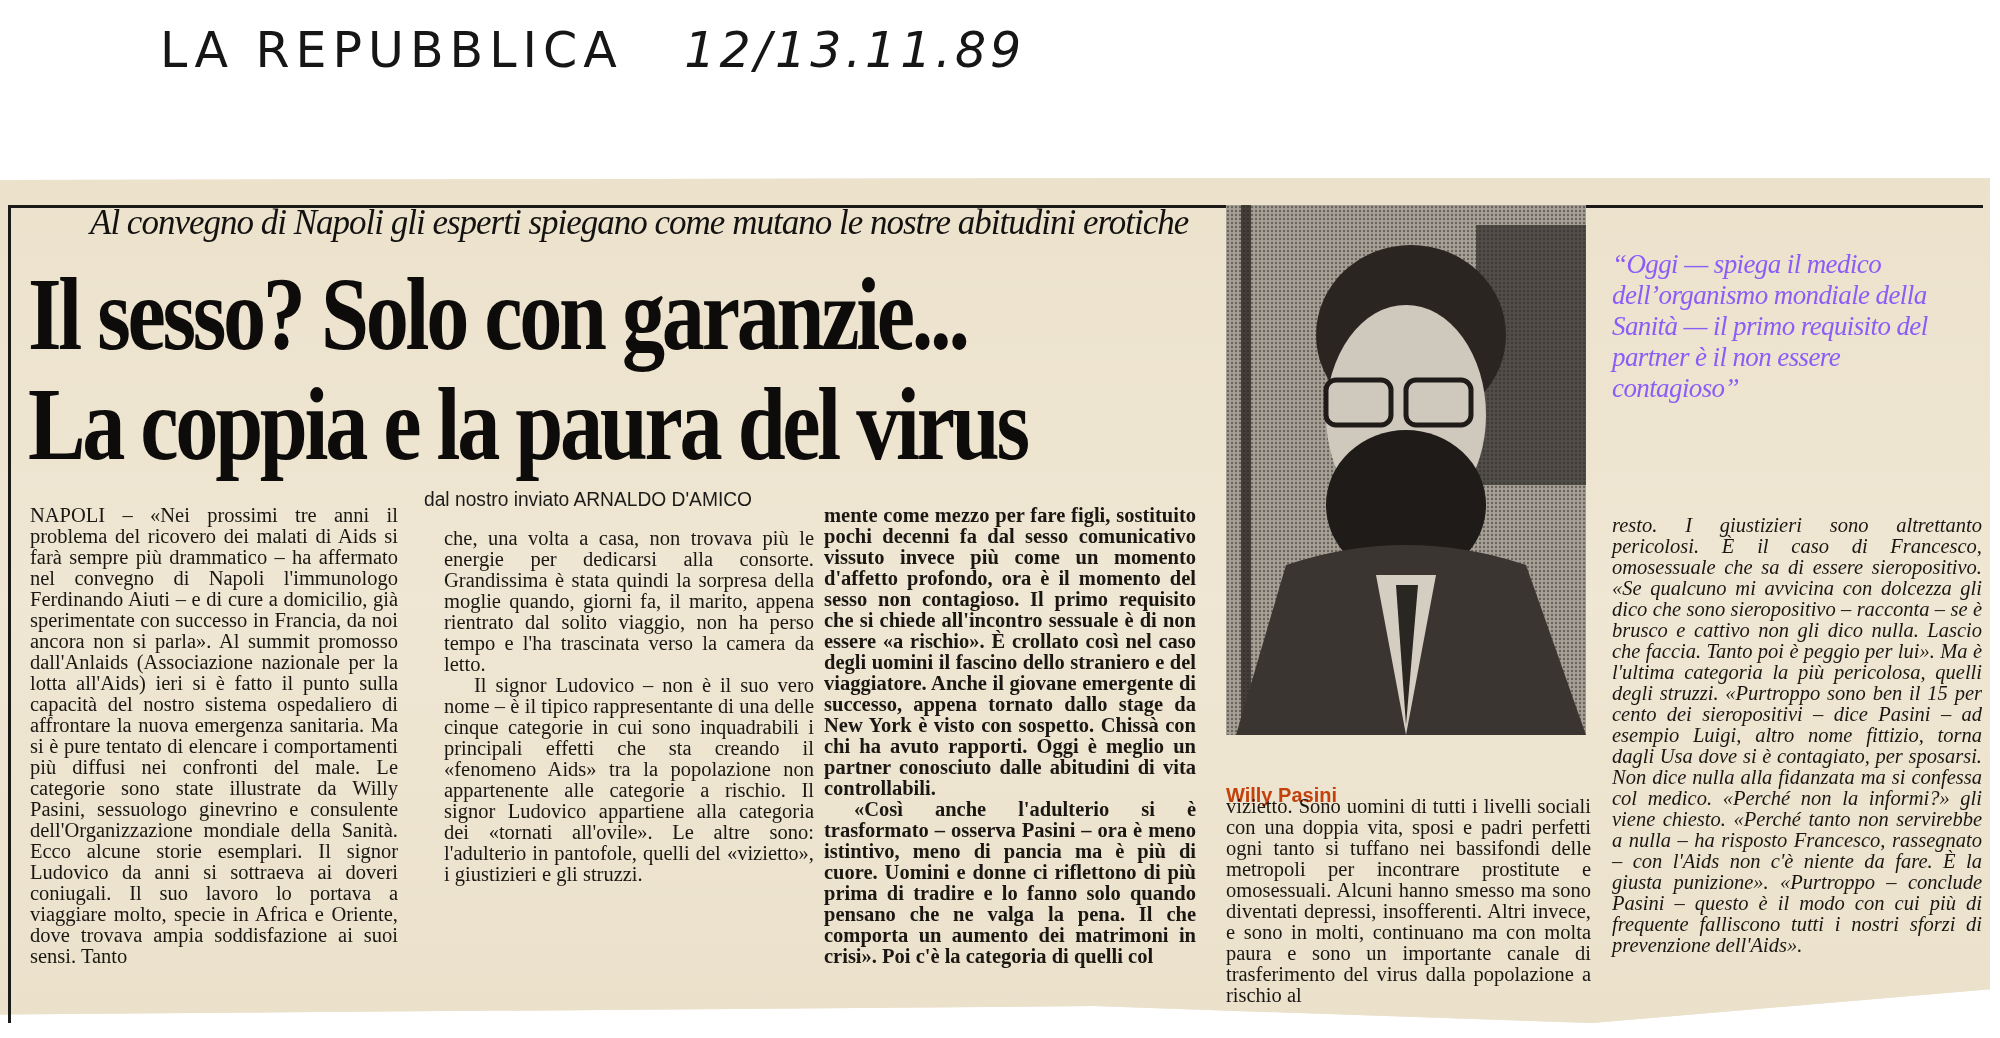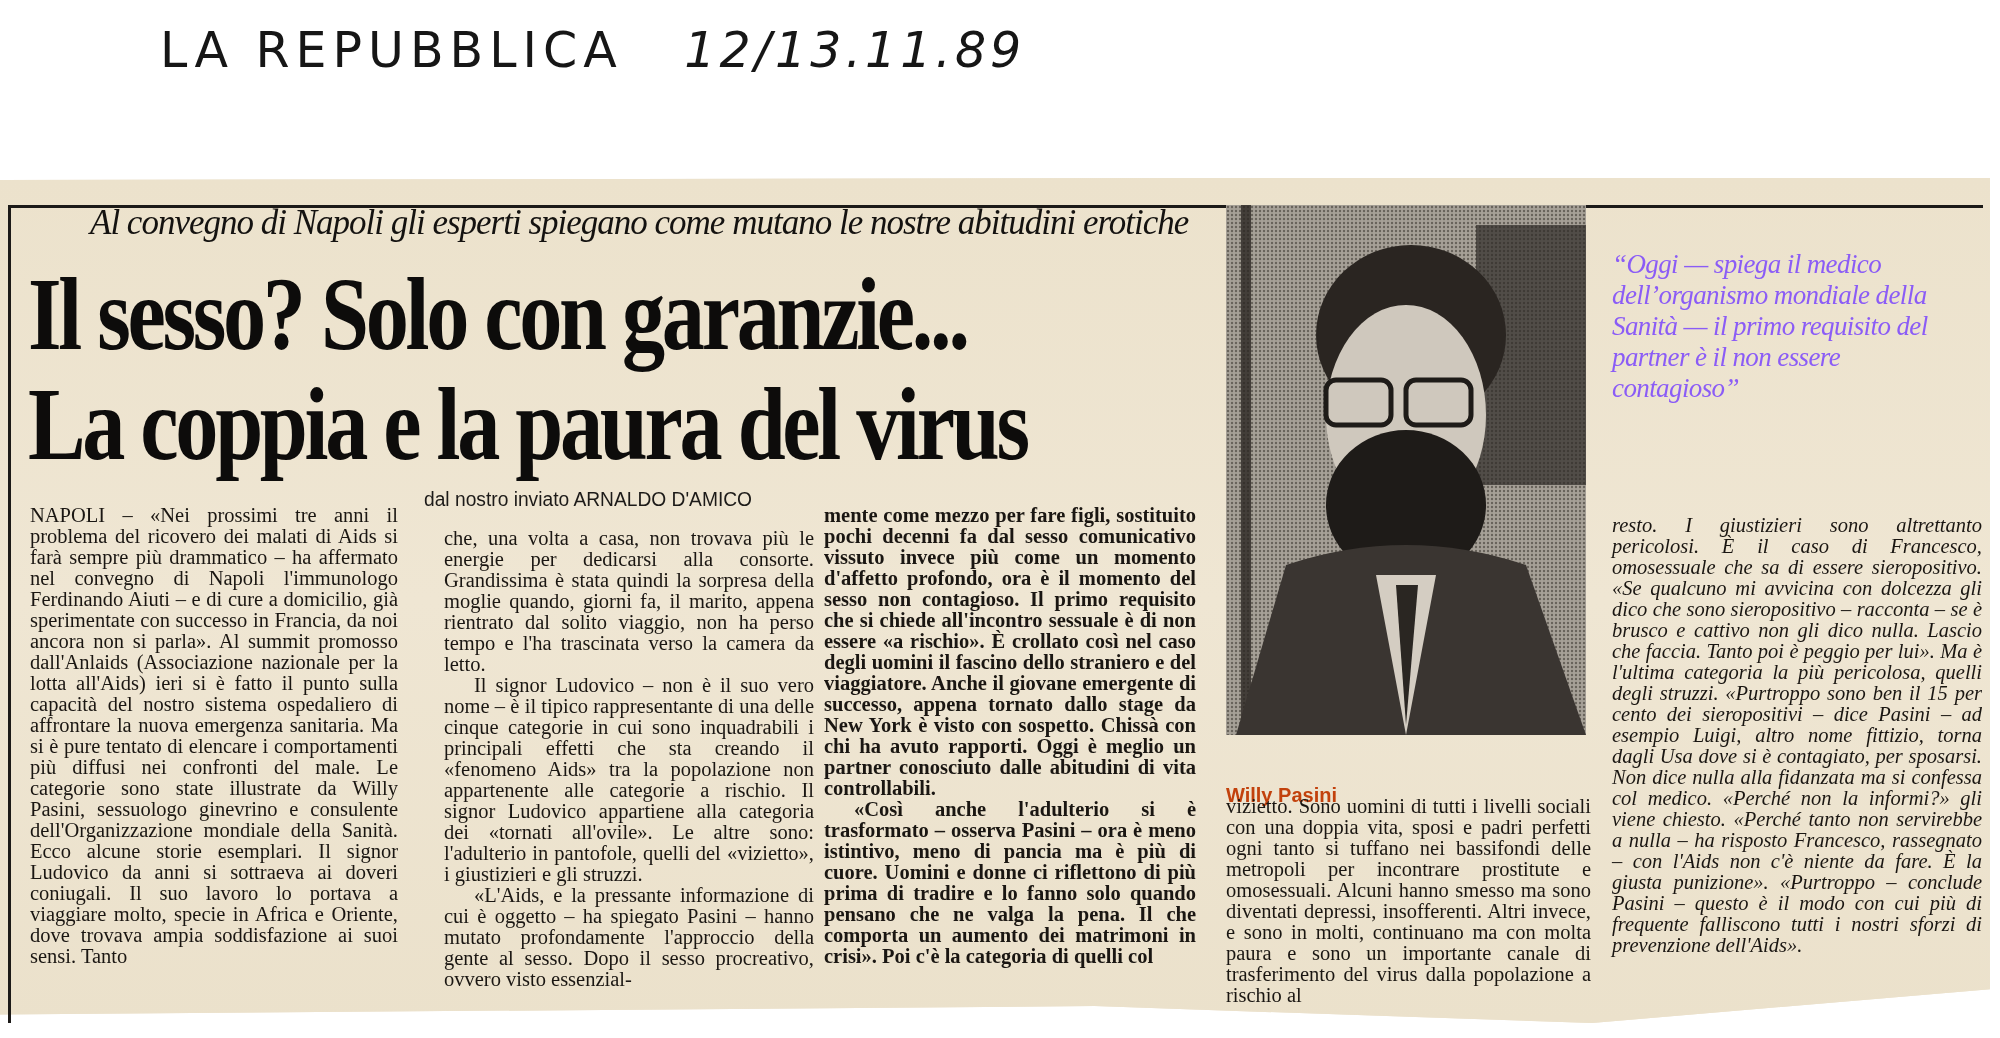--- a/index.html
+++ b/index.html
@@ -80,21 +80,20 @@
 
 <div class="byline">dal nostro inviato ARNALDO D'AMICO</div>
 
 <div class="col c1">
   <p>NAPOLI – «Nei prossimi tre anni il problema del ricovero dei malati di Aids si farà sempre più drammatico – ha affermato nel convegno di Napoli l'immunologo Ferdinando Aiuti – e di cure a domicilio, già sperimentate con successo in Francia, da noi ancora non si parla». Al summit promosso dall'Anlaids (Associazione nazionale per la lotta all'Aids) ieri si è fatto il punto sulla capacità del nostro sistema ospedaliero di affrontare la nuova emergenza sanitaria. Ma si è pure tentato di elencare i comportamenti più diffusi nei confronti del male. Le categorie sono state illustrate da Willy Pasini, sessuologo ginevrino e consulente dell'Organizzazione mondiale della Sanità. Ecco alcune storie esemplari. Il signor Ludovico da anni si sottraeva ai doveri coniugali. Il suo lavoro lo portava a viaggiare molto, specie in Africa e Oriente, dove trovava ampia soddisfazione ai suoi sensi. Tanto</p>
 </div>
 
 <div class="col c2">
   <p>che, una volta a casa, non trovava più le energie per dedicarsi alla consorte. Grandissima è stata quindi la sorpresa della moglie quando, giorni fa, il marito, appena rientrato dal solito viaggio, non ha perso tempo e l'ha trascinata verso la camera da letto.</p>
   <p class="indent">Il signor Ludovico – non è il suo vero nome – è il tipico rappresentante di una delle cinque categorie in cui sono inquadrabili i principali effetti che sta creando il «fenomeno Aids» tra la popolazione non appartenente alle categorie a rischio. Il signor Ludovico appartiene alla categoria dei «tornati all'ovile». Le altre sono: l'adulterio in pantofole, quelli del «vizietto», i giustizieri e gli struzzi.</p>
-  <p class="indent">«L'Aids, e la pressante informazione di cui è oggetto – ha spiegato Pasini – hanno mutato profondamente l'approccio della gente al sesso. Dopo il sesso procreativo, ovvero visto essenzial-</p>
 </div>
 
 <div class="col c3">
   <p>mente come mezzo per fare figli, sostituito pochi decenni fa dal sesso comunicativo vissuto invece più come un momento d'affetto profondo, ora è il momento del sesso non contagioso. Il primo requisito che si chiede all'incontro sessuale è di non essere «a rischio». È crollato così nel caso degli uomini il fascino dello straniero e del viaggiatore. Anche il giovane emergente di successo, appena tornato dallo stage da New York è visto con sospetto. Chissà con chi ha avuto rapporti. Oggi è meglio un partner conosciuto dalle abitudini di vita controllabili.</p>
   <p class="indent">«Così anche l'adulterio si è trasformato – osserva Pasini – ora è meno istintivo, meno di pancia ma è più di cuore. Uomini e donne ci riflettono di più prima di tradire e lo fanno solo quando pensano che ne valga la pena. Il che comporta un aumento dei matrimoni in crisi». Poi c'è la categoria di quelli col</p>
 </div>
 
 <div class="photo">
   <svg viewBox="0 0 360 530" preserveAspectRatio="none">
     <defs>

